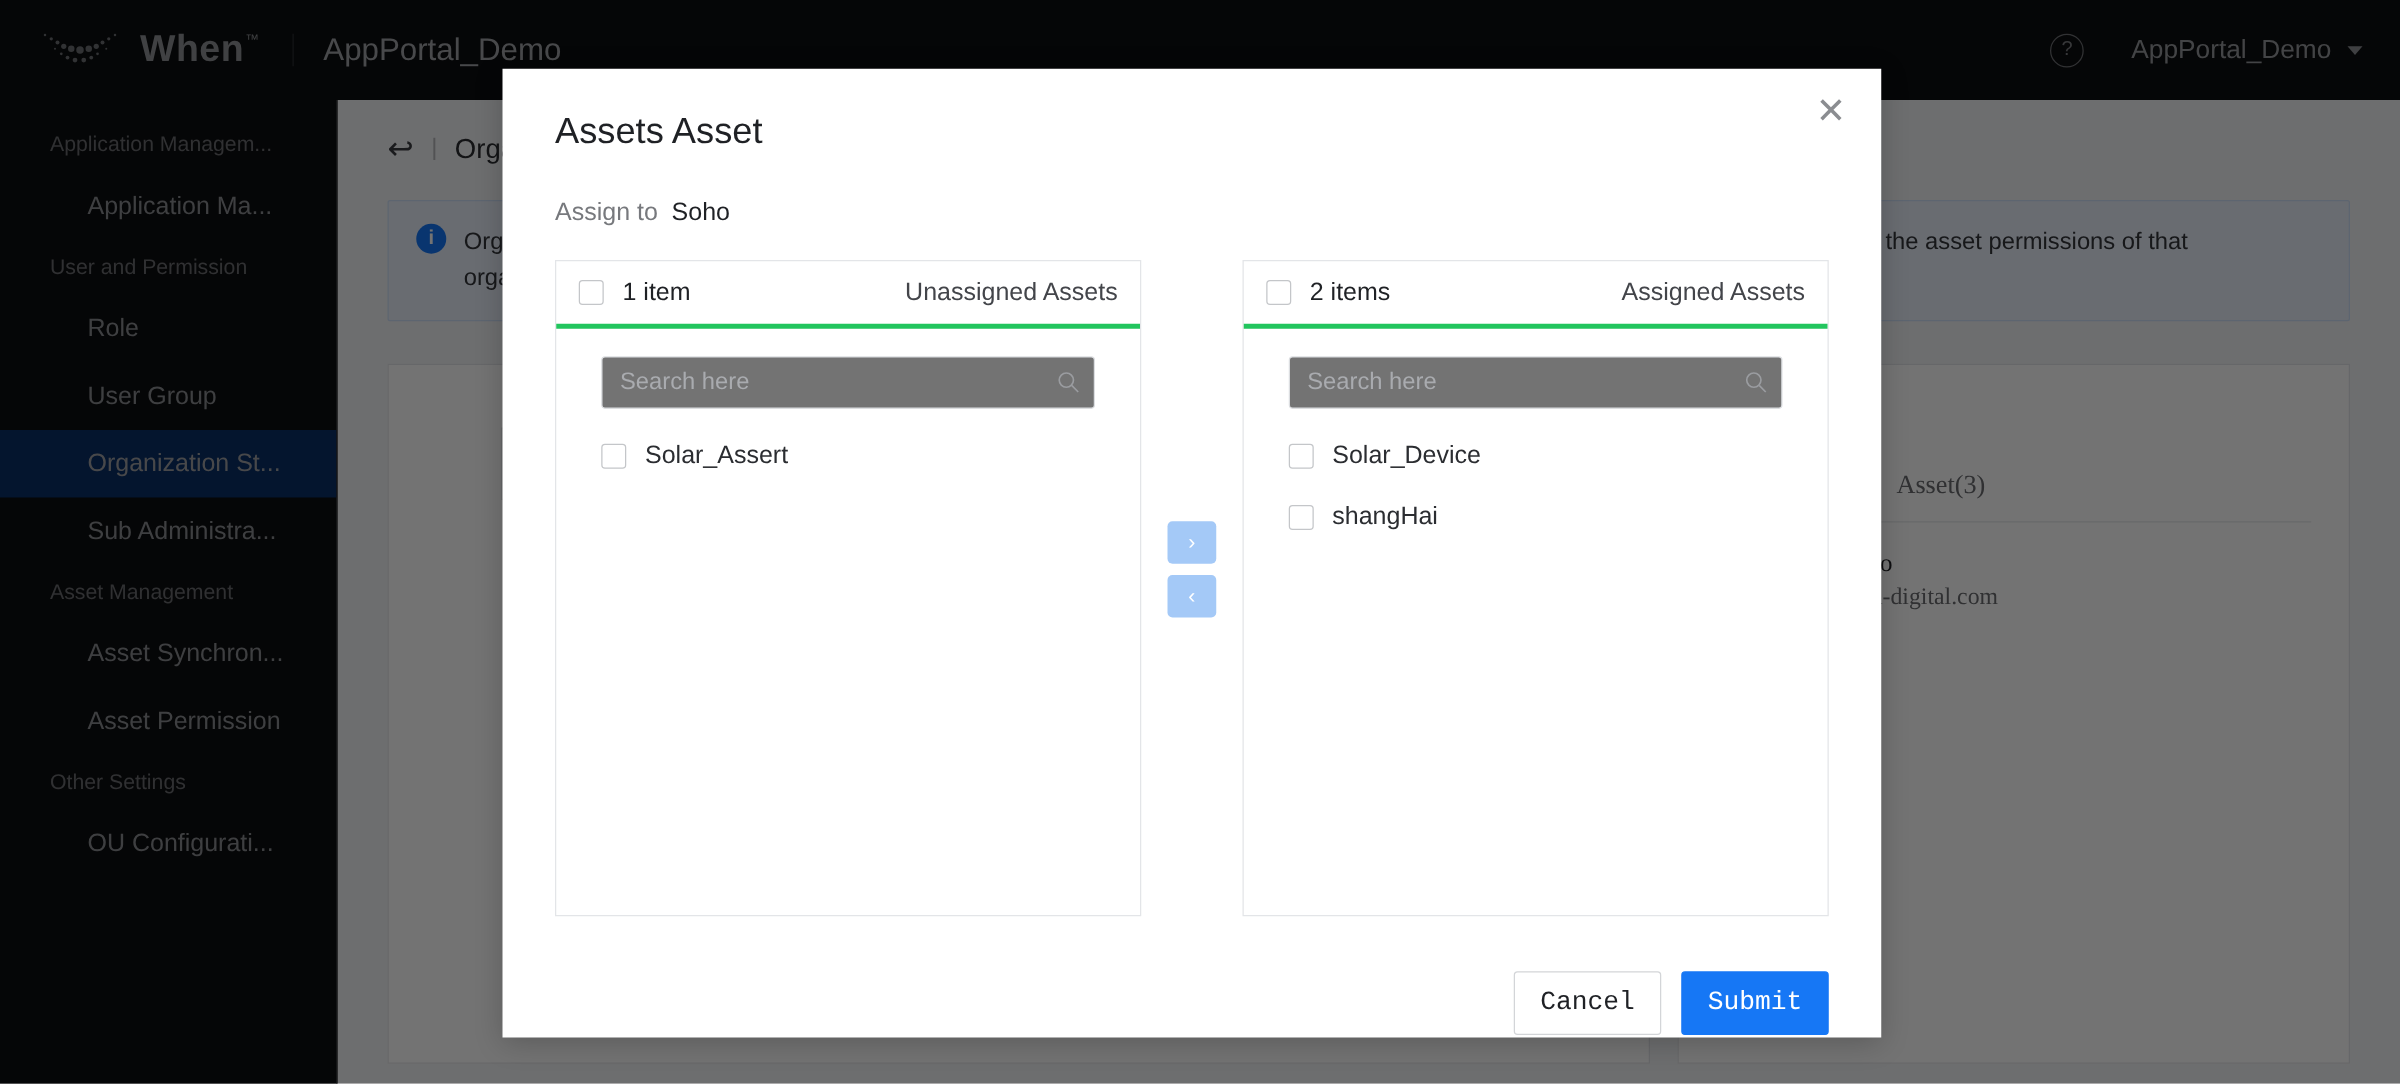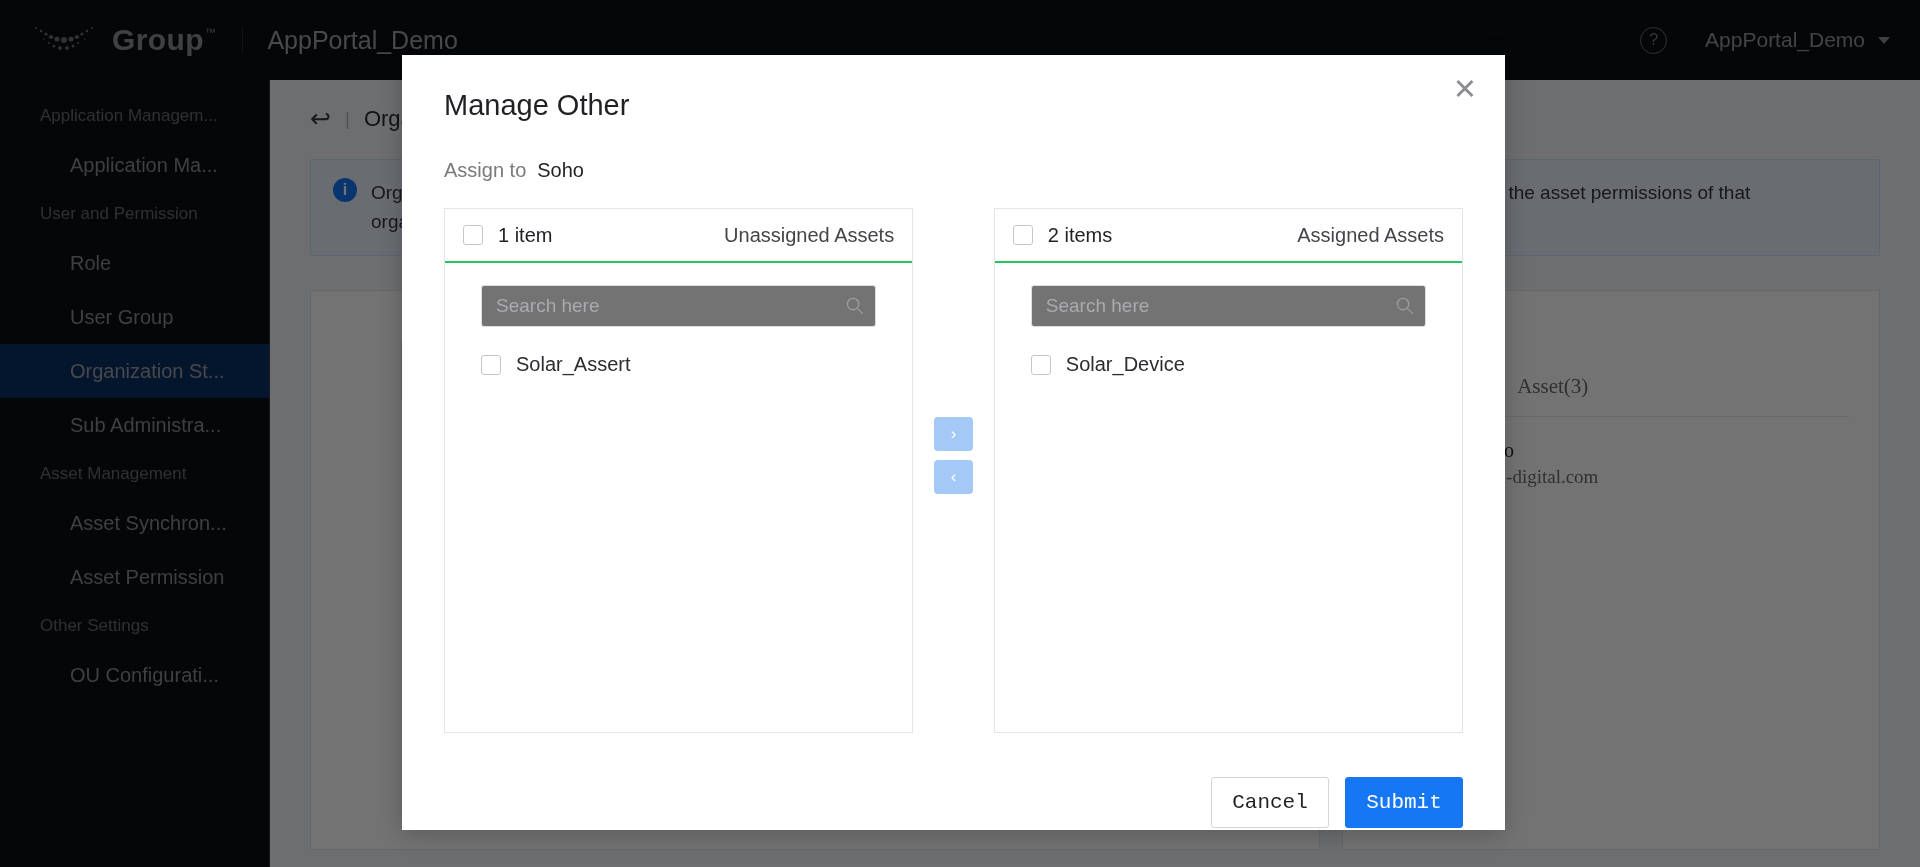--- a/index.html
+++ b/index.html
@@ -87,21 +87,21 @@
   }
   .modal-close { position: absolute; right: 28px; top: 20px; font-size: 29px; color: #8b8d91; line-height: 1; cursor: pointer; }
   .modal-title { font-size: 29px; color: #1f2125; }
   .assign-row { margin-top: 37px; display: flex; align-items: baseline; gap: 11px; }
   .assign-label { font-size: 20px; color: #77797d; }
   .assign-value { font-size: 20px; color: #1f2125; }
 
   .transfer { display: flex; align-items: flex-start; margin-top: 26px; }
   .tpanel { width: 483px; height: 525px; border: 1px solid #e3e5e8; display: flex; flex-direction: column; background: #fff; }
   .tpanel-head {
-    height: 54px; border-bottom: 2px solid #22c55e; display: flex; align-items: center;
+    height: 54px; border-bottom: 4px solid #22c55e; display: flex; align-items: center;
     padding: 0 18px; justify-content: space-between;
   }
   .thead-left { display: flex; align-items: center; gap: 15px; }
   .cbox { width: 20px; height: 20px; border: 1px solid #c4c6c9; border-radius: 3px; background: #fff; flex: 0 0 auto; }
   .thead-count { font-size: 20px; color: #1f2125; }
   .thead-title { font-size: 20px; color: #43454a; }
   .tpanel-body { flex: 1; padding: 22px 36px 0 36px; }
   .search-wrap { position: relative; width: 100%; }
   .search-input {
     width: 100%; height: 42px; border: 1px solid #dcdee1; border-radius: 3px;
@@ -150,21 +150,21 @@
             <circle cx="24" cy="23" r="1.5"></circle>
             <circle cx="30" cy="25" r="1.9"></circle>
           <circle cx="37" cy="25" r="1.9"></circle>
             <circle cx="43" cy="23" r="1.5"></circle>
             <circle cx="48" cy="20" r="1.1"></circle>
           <circle cx="14" cy="16" r="0.8"></circle>
             <circle cx="55" cy="16" r="0.8"></circle>
         </g>
       </svg>
       <span class="logo-text">
-        <b>Group</b>
+        <b>When</b>
           <span class="logo-tm">™</span>
       </span>
     </div>
     <div class="topbar-divider"></div>
     <div class="app-name">AppPortal_Demo</div>
     <div class="topbar-right">
       <div class="help-icon">?</div>
       <div class="user-name">AppPortal_Demo</div>
       <div class="caret-down"></div>
     </div>
@@ -227,21 +227,21 @@
           </div>
         </div>
       </div>
     </div>
   </div>
 
   <div class="mask"></div>
 
   <div class="modal">
     <div class="modal-close">✕</div>
-    <div class="modal-title">Manage Other</div>
+    <div class="modal-title">Assets Asset</div>
     <div class="assign-row">
       <span class="assign-label">Assign to</span>
       <span class="assign-value">Soho</span>
     </div>
 
     <div class="transfer">
 
       <div class="tpanel">
         <div class="tpanel-head">
           <div class="thead-left">
@@ -283,20 +283,24 @@
             <input class="search-input" type="text" placeholder="Search here" style="">
             <svg class="search-icon" viewBox="0 0 20 20">
               <circle cx="8.5" cy="8.5" r="6" fill="none" stroke="#9a9ca0" stroke-width="1.4"></circle>
               <line x1="13" y1="13" x2="18.5" y2="18.5" stroke="#9a9ca0" stroke-width="1.4"></line>
             </svg>
           </div>
           <div class="titem">
             <div class="cbox"></div>
             <div class="titem-label">Solar_Device</div>
           </div>
+          <div class="titem">
+            <div class="cbox"></div>
+            <div class="titem-label">shangHai</div>
+          </div>
         </div>
       </div>
     </div>
 
     <div class="modal-footer">
       <button class="btn btn-cancel">Cancel</button>
       <button class="btn btn-submit">Submit</button>
     </div>
   </div>
 

